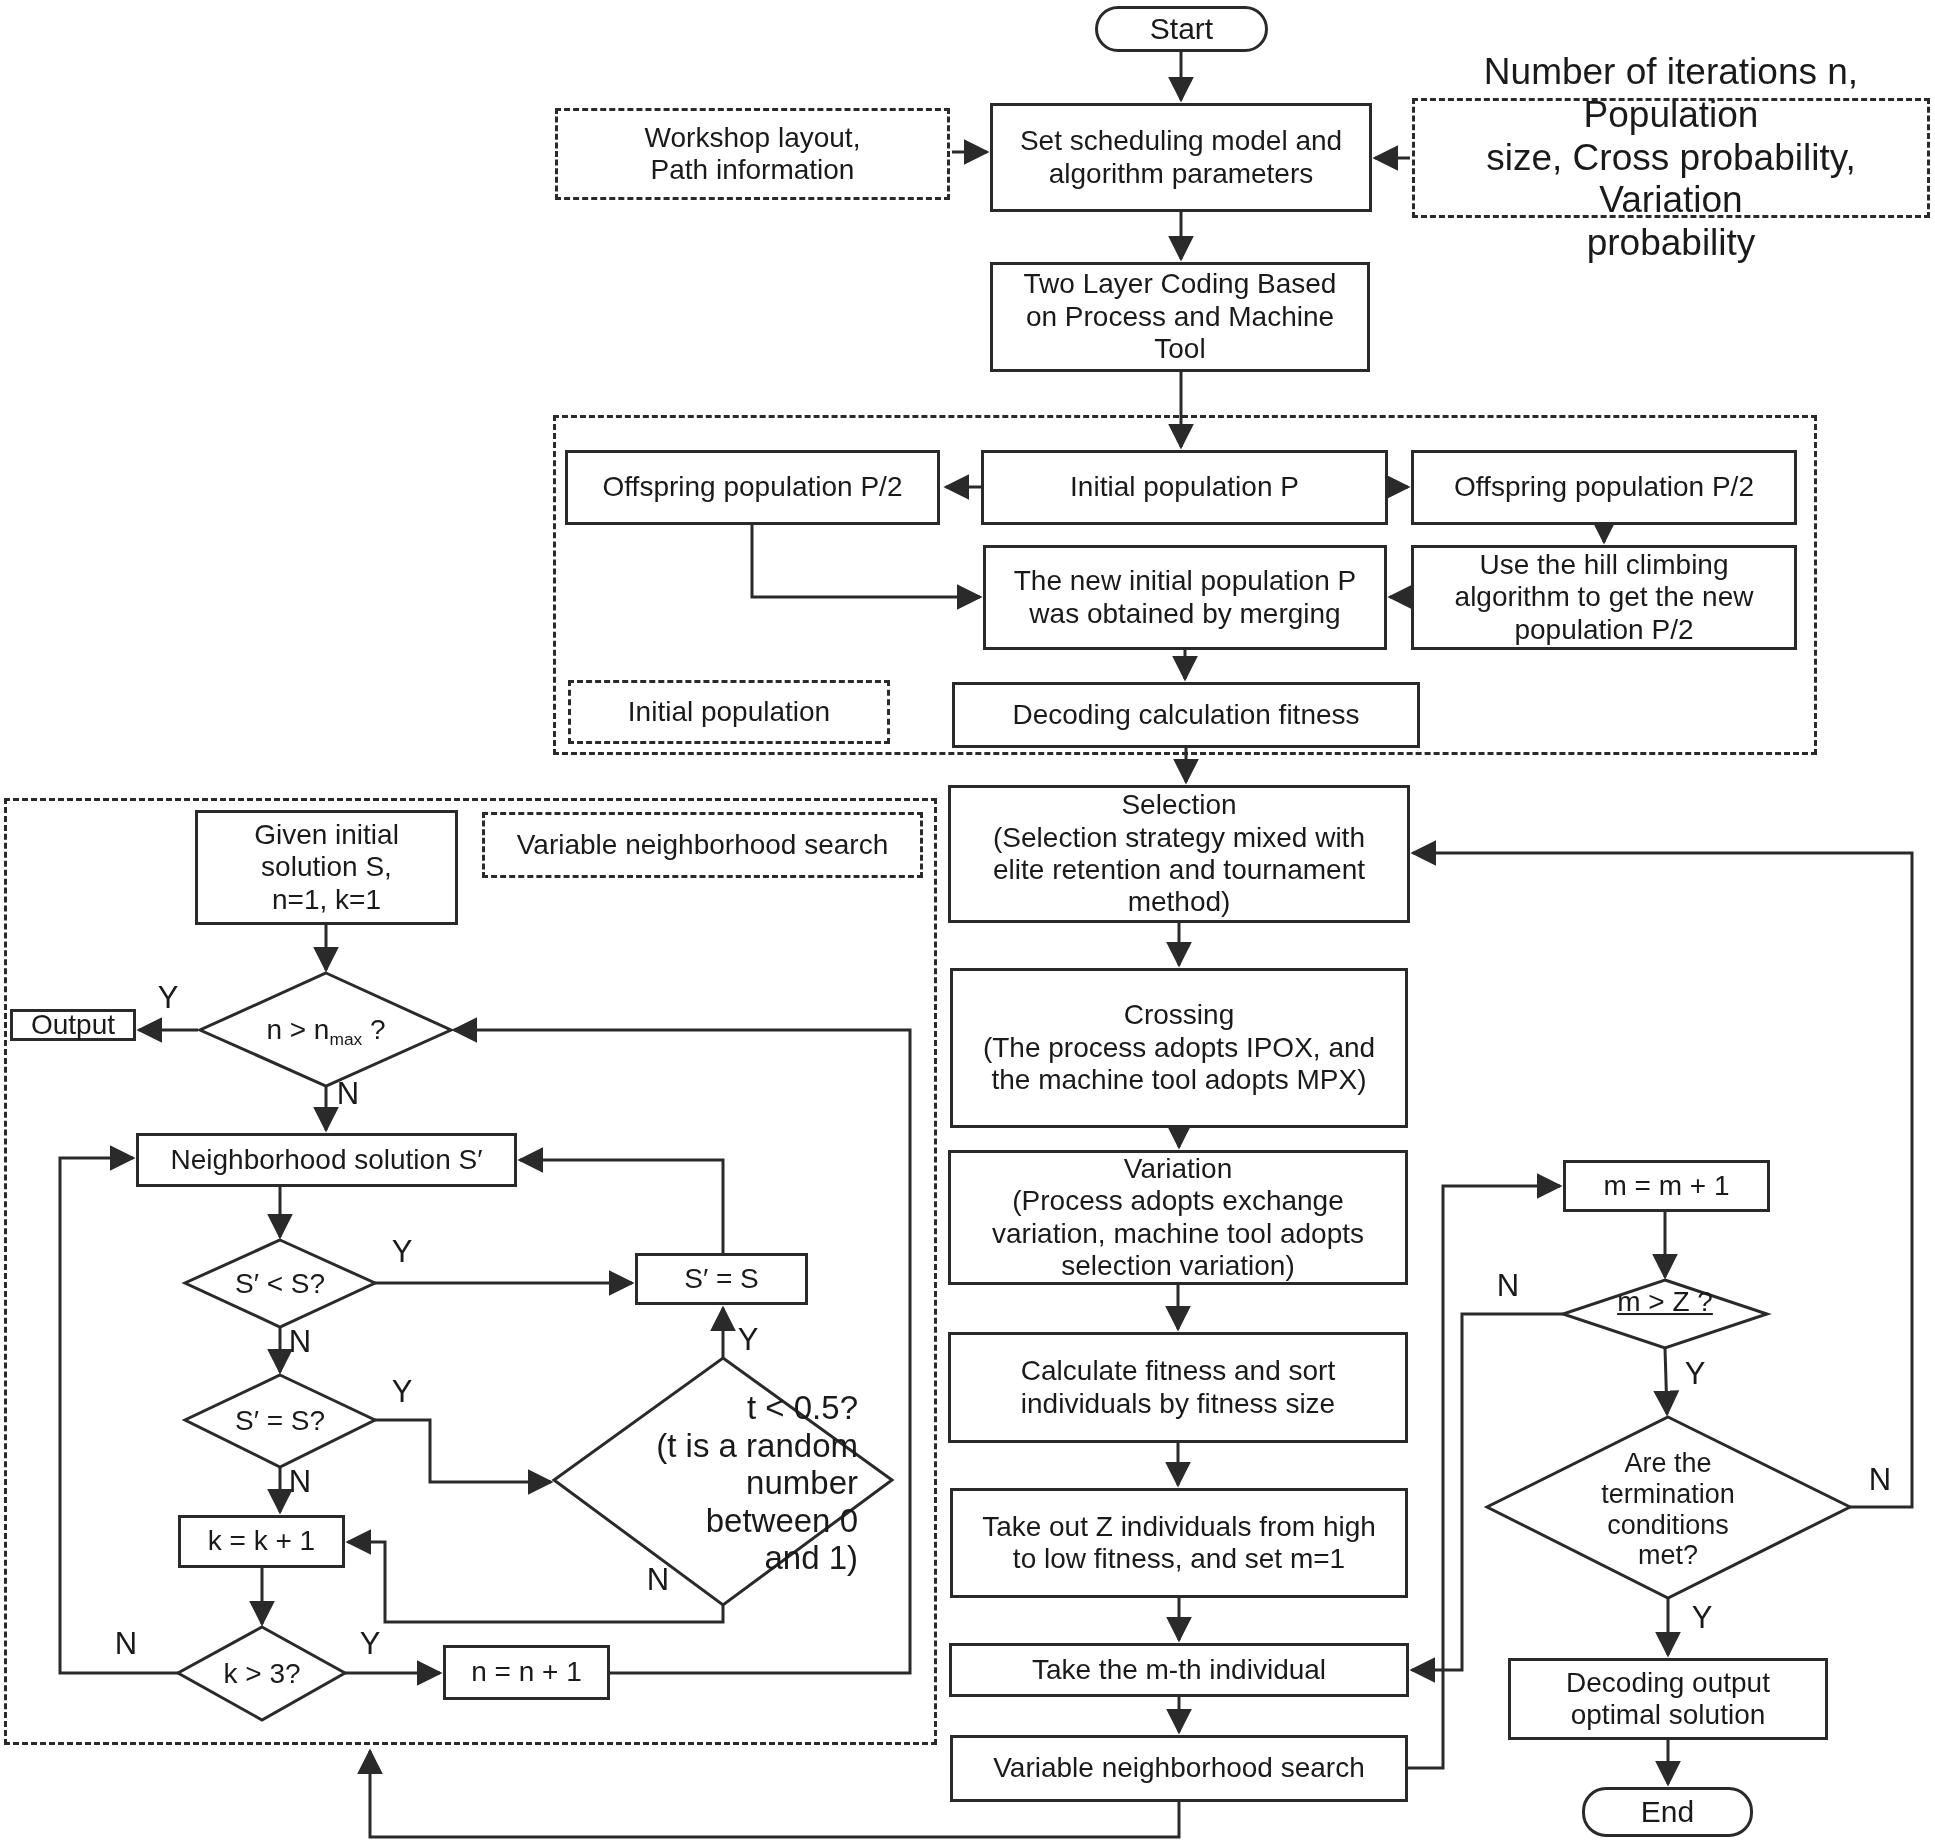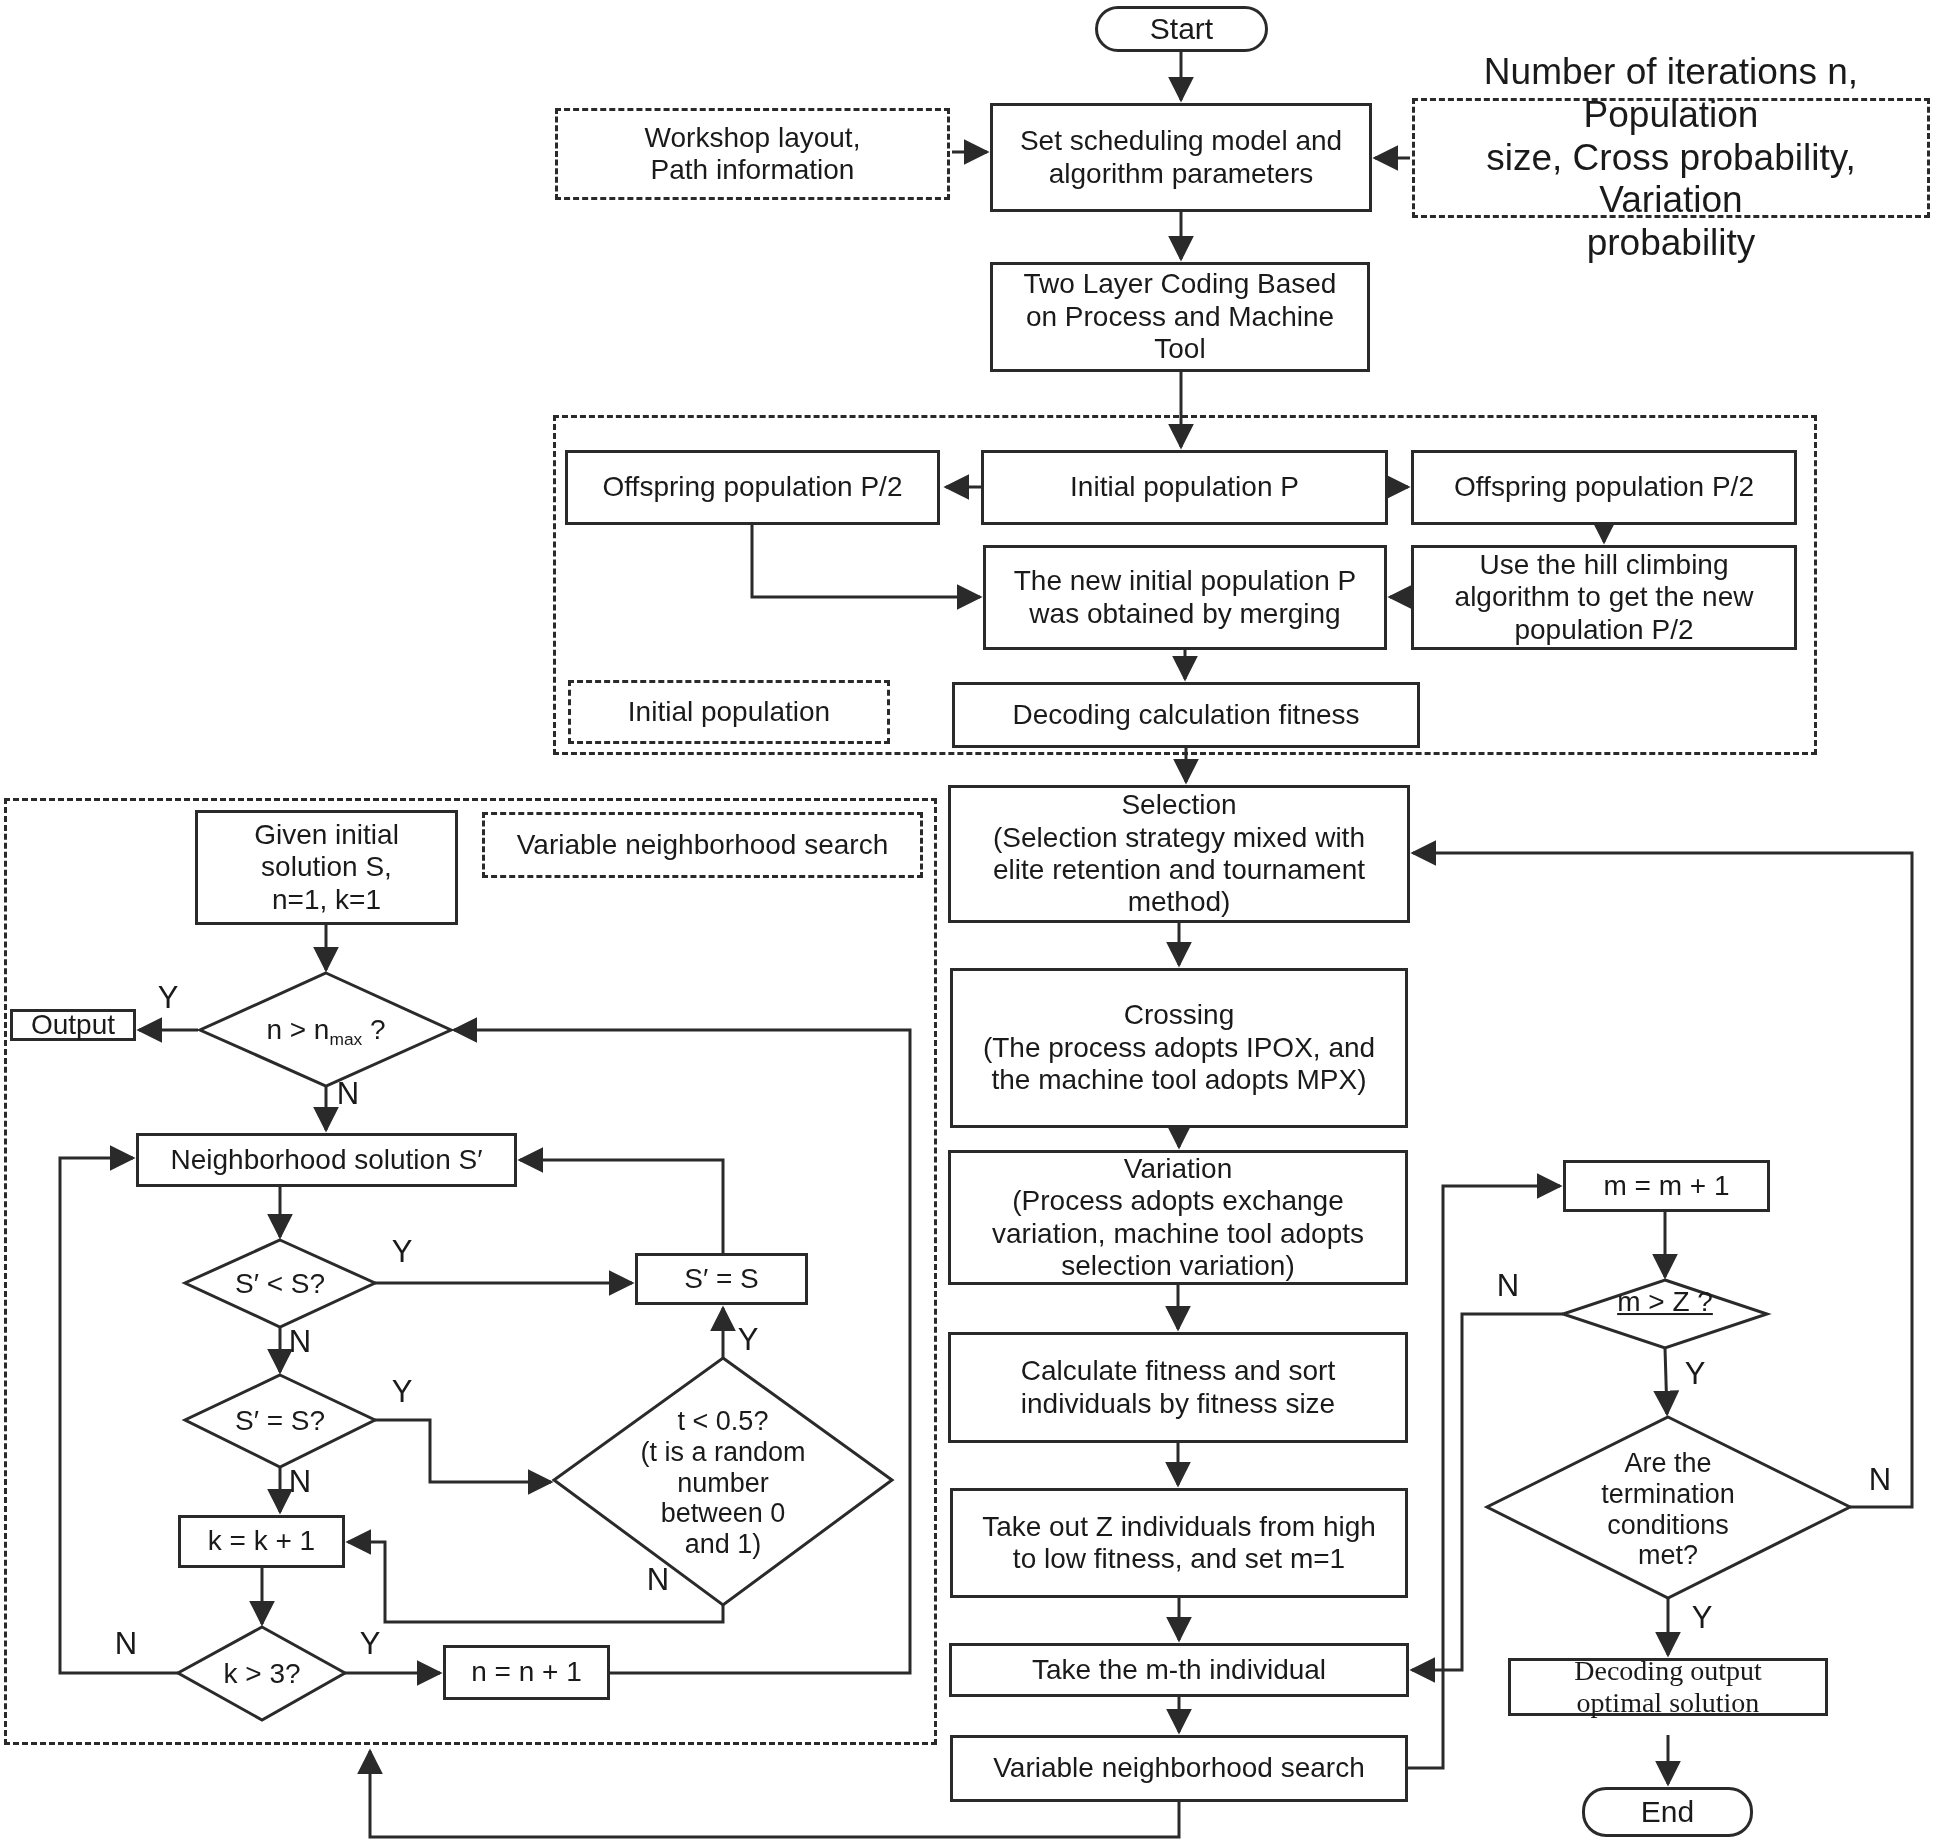--- a/index.html
+++ b/index.html
@@ -43,35 +43,35 @@
   #nd-iplabel{left:568px;top:680px;width:322px;height:64px;}
   #nd-decfit{left:952px;top:682px;width:468px;height:66px;}
   #nd-sel{left:948px;top:785px;width:462px;height:138px;}
   #nd-cross{left:950px;top:968px;width:458px;height:160px;}
   #nd-var{left:948px;top:1150px;width:460px;height:135px;}
   #nd-calc{left:948px;top:1332px;width:460px;height:111px;}
   #nd-takez{left:950px;top:1488px;width:458px;height:110px;}
   #nd-takem{left:949px;top:1643px;width:460px;height:54px;}
   #nd-vns{left:950px;top:1735px;width:458px;height:67px;}
   #nd-minc{left:1563px;top:1160px;width:207px;height:52px;}
-  #nd-decout{left:1508px;top:1658px;width:320px;height:58px;font-family:Liberation Serif, serif;}
+  #nd-decout{left:1508px;top:1658px;width:320px;height:82px;}
   #nd-end{left:1582px;top:1787px;width:171px;height:50px;}
   #cont-vns{left:4px;top:798px;width:933px;height:947px;}
   #nd-vnslabel{left:482px;top:812px;width:441px;height:66px;}
   #nd-given{left:195px;top:810px;width:263px;height:115px;}
   #nd-output{left:10px;top:1009px;width:126px;height:32px;}
   #nd-neigh{left:136px;top:1133px;width:381px;height:54px;}
   #nd-sassign{left:635px;top:1253px;width:173px;height:52px;}
   #nd-kinc{left:178px;top:1515px;width:167px;height:53px;}
   #nd-ninc{left:443px;top:1645px;width:167px;height:55px;}
   
   #dt-nmax{left:326px;top:1032px;}
   #dt-slt{left:280px;top:1284px;}
   #dt-seq{left:280px;top:1421px;}
-  #dt-t{left:723px;top:1483px;width:270px;font-size:27px;}
+  #dt-t{left:723px;top:1483px;width:270px;font-size:33px;text-align:right;}
   #dt-k3{left:262px;top:1674px;}
   #dt-mz{left:1665px;top:1302px;text-decoration:underline;}
   #dt-term{left:1668px;top:1510px;width:250px;font-size:27px;}
   
   #br-nmax-y{left:168px;top:998px;}
   #br-nmax-n{left:348px;top:1094px;}
   #br-slt-y{left:402px;top:1252px;}
   #br-slt-n{left:300px;top:1342px;}
   #br-seq-y{left:402px;top:1392px;}
   #br-seq-n{left:300px;top:1482px;}

